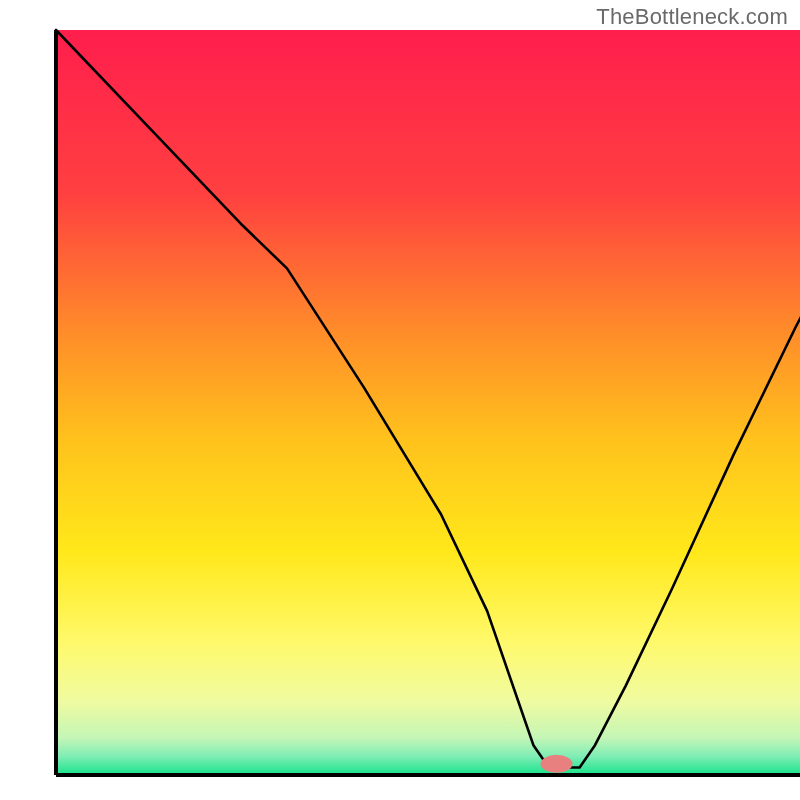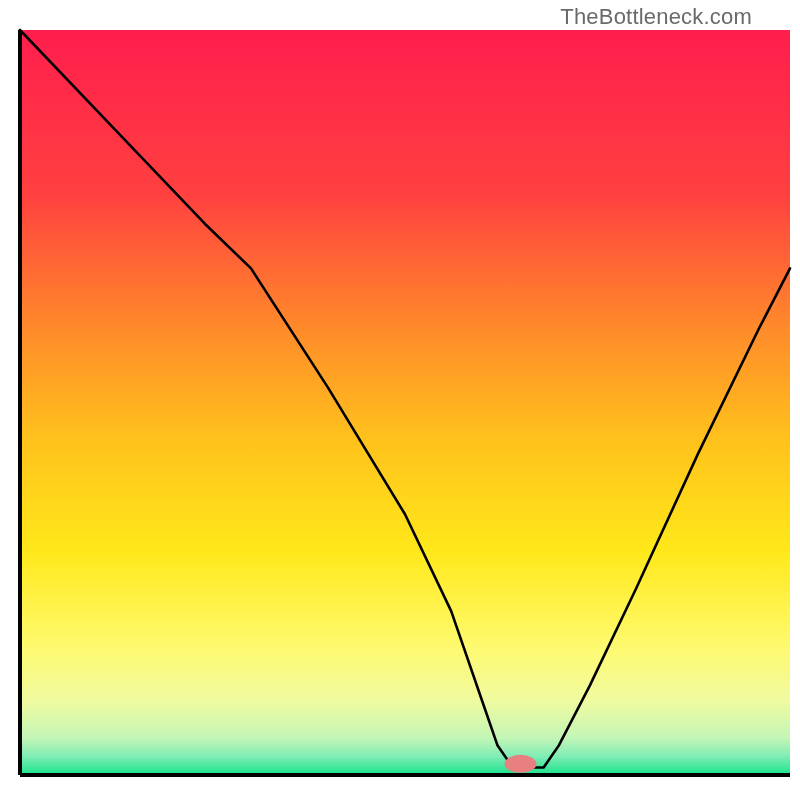--- a/index.html
+++ b/index.html
@@ -7,20 +7,21 @@
     padding: 0;
     width: 800px;
     height: 800px;
     background: #ffffff;
     font-family: Arial, Helvetica, sans-serif;
   }
   .container {
     position: relative;
     width: 764px;
     height: 800px;
+    margin-left: 36px;
   }
   .watermark {
     position: absolute;
     top: 4px;
     right: 12px;
     font-size: 22px;
     color: #6a6a6a;
     font-weight: 500;
     letter-spacing: 0.2px;
     z-index: 10;

